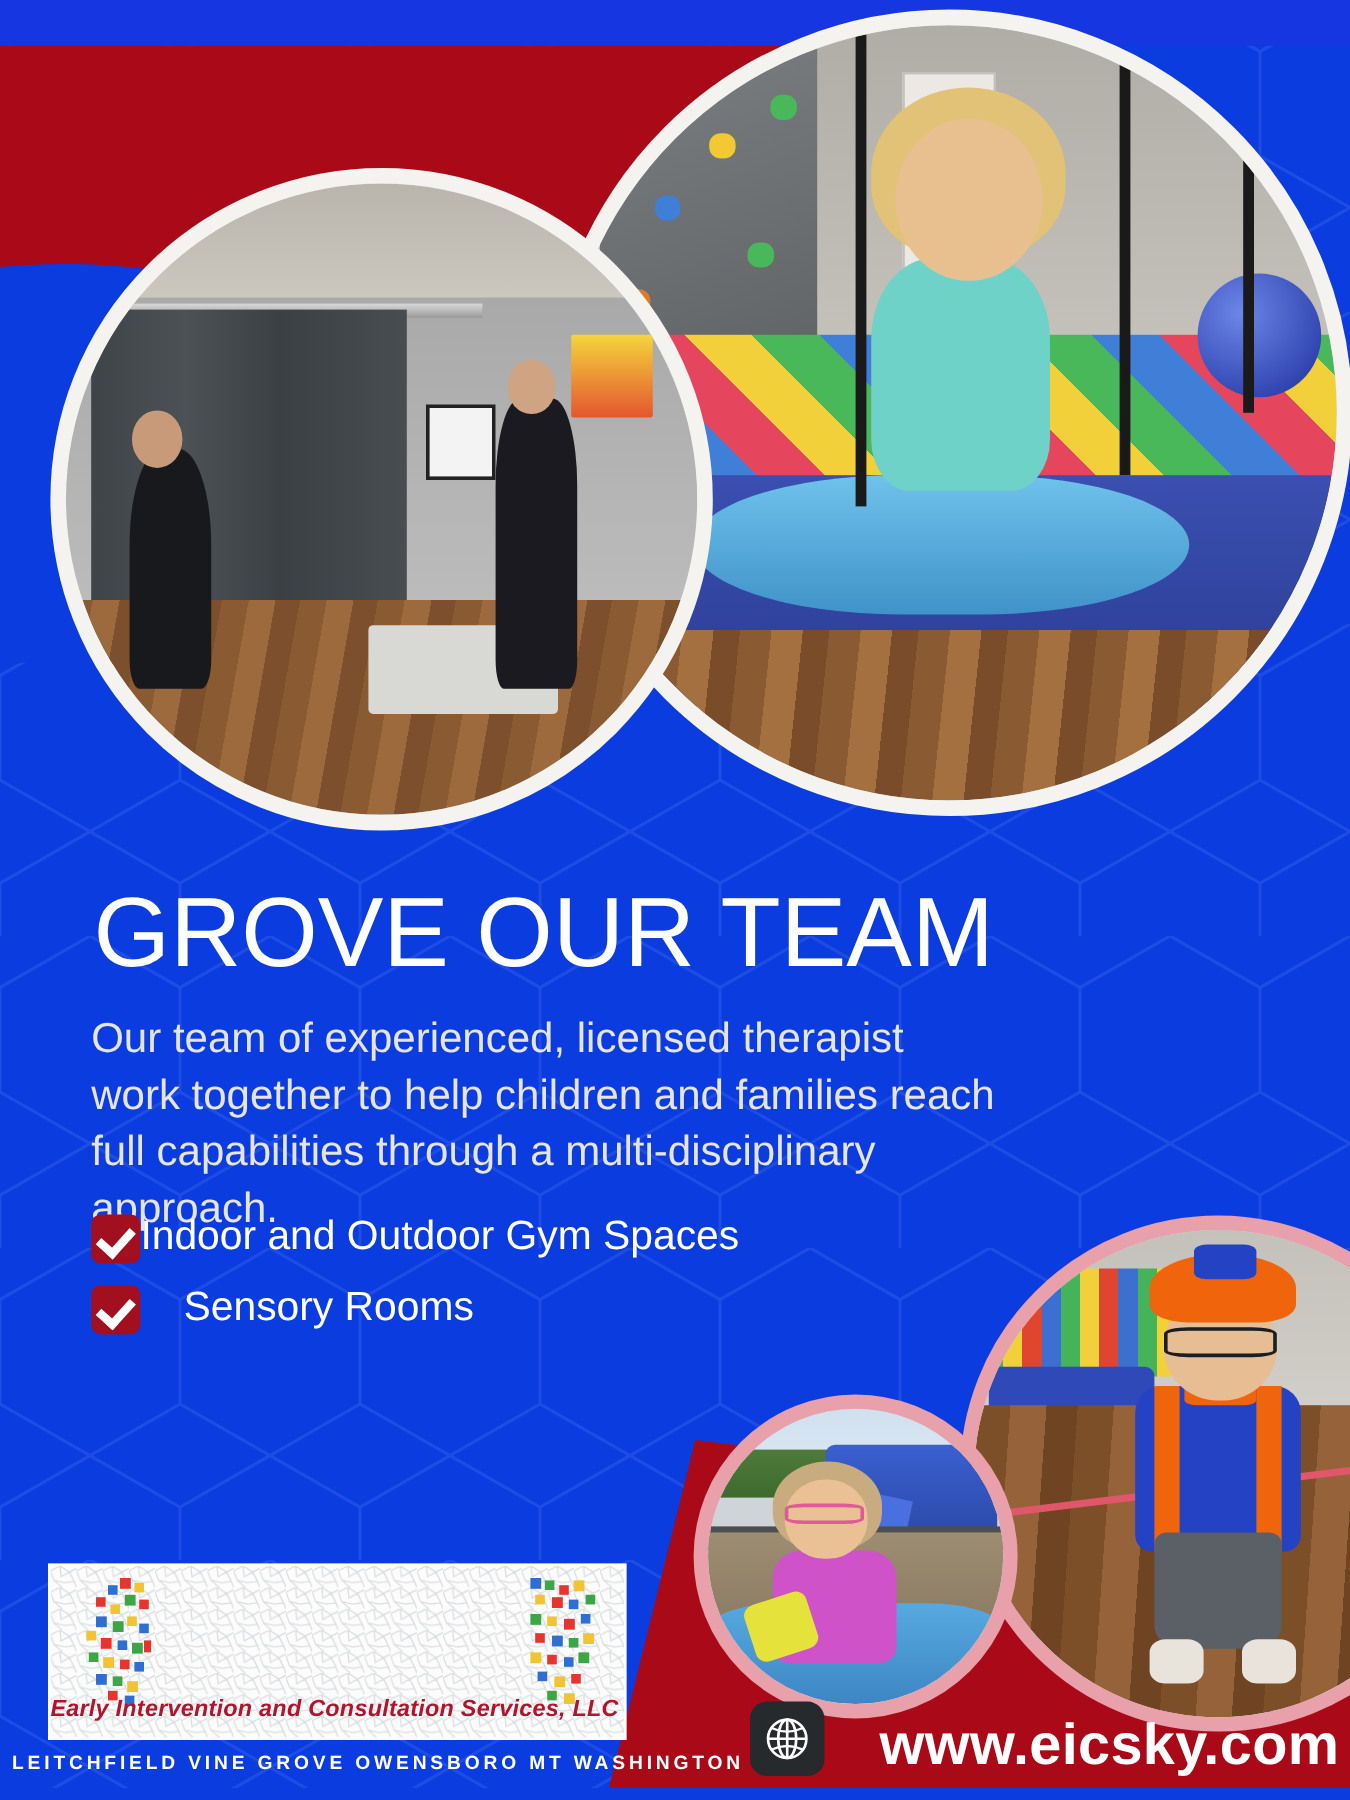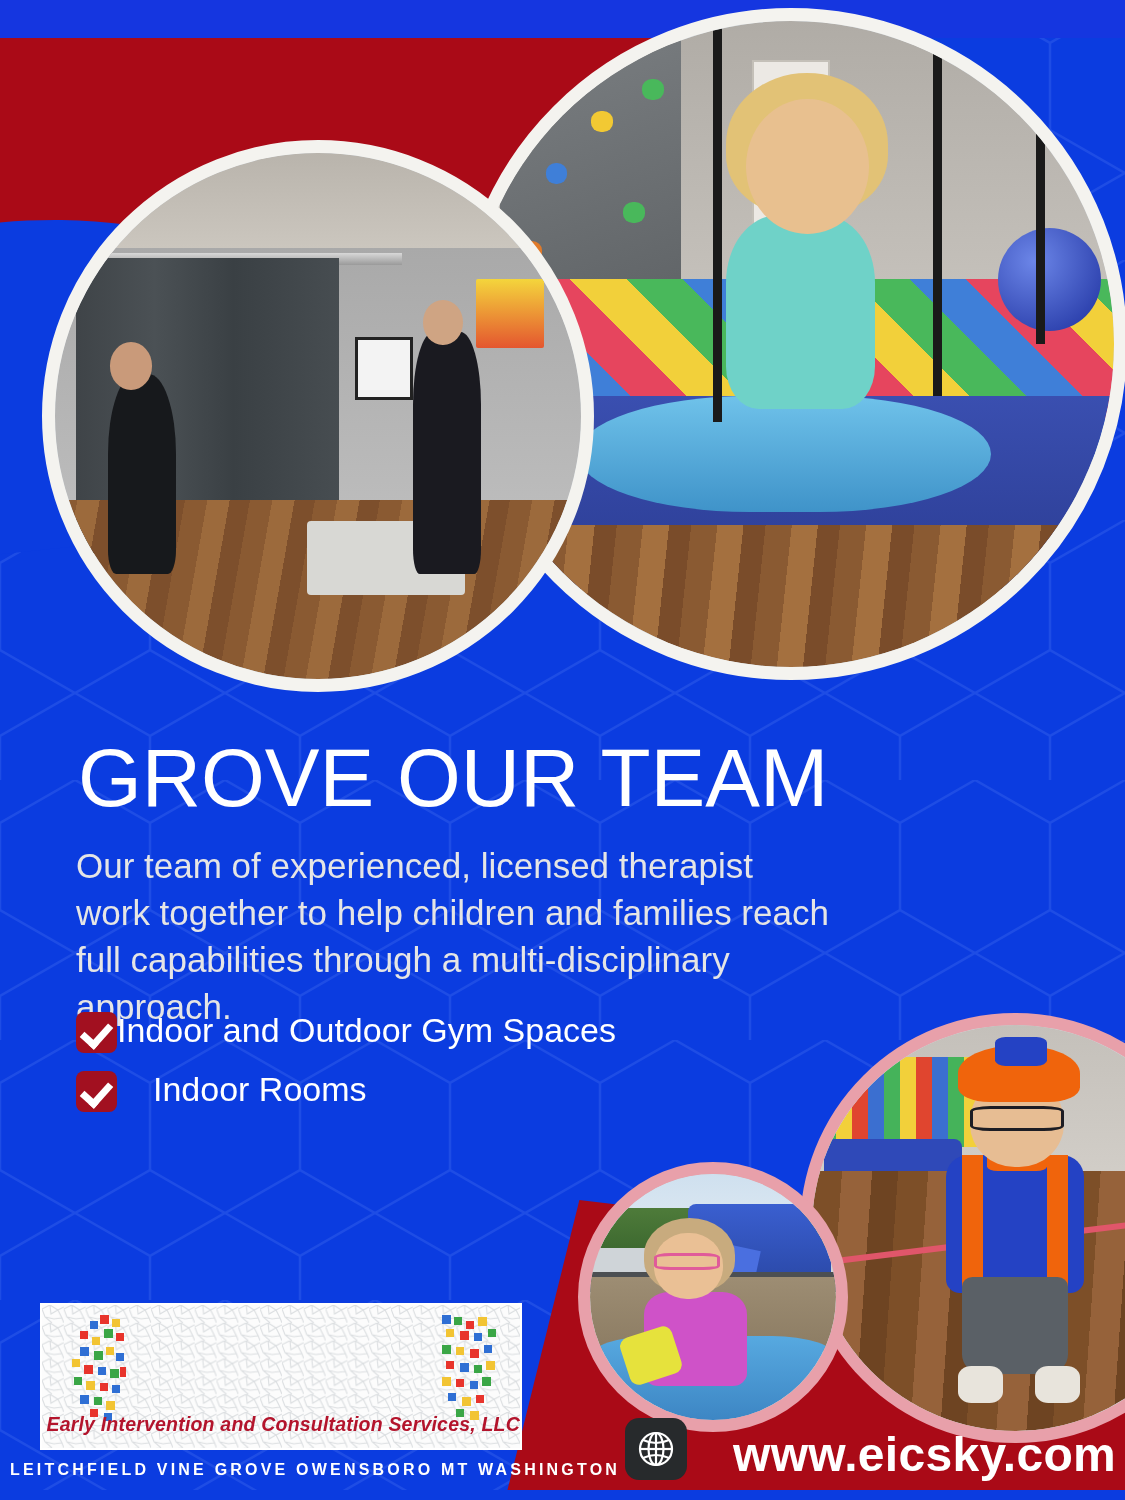--- a/index.html
+++ b/index.html
@@ -309,21 +309,21 @@
     font-weight: bold;
     font-style: italic;
     color: #1B4EE8;
     letter-spacing: 5px;
     text-shadow: 3px 3px 0 #123CB6;
     line-height: 1.18;
   }
   .logo-tagline {
     position: absolute;
     left: 0; right: 0; bottom: 12px;
-    text-align: right;
+    text-align: left;
     color: #B3142C;
     font-size: 19.5px;
     font-weight: bold;
     font-style: italic;
     letter-spacing: .2px;
   }
 
   .cities {
     position: absolute;
     left: 10px; top: 1461px;
@@ -480,21 +480,21 @@
       <span class="checkbox">
         <span class="tick"></span>
       </span>
       <span class="check-label">Indoor and Outdoor Gym Spaces</span>
     </div>
 
     <div class="check-row tight">
       <span class="checkbox">
         <span class="tick"></span>
       </span>
-      <span class="check-label">Indoor Rooms</span>
+      <span class="check-label">Sensory Rooms</span>
     </div>
 
 
   </div>
 
   <div class="logo-box">
     <svg class="logo-crackle" viewBox="0 0 482 147" preserveAspectRatio="none" aria-hidden="true">
       <defs>
         <pattern id="crack" width="22" height="18" patternUnits="userSpaceOnUse">
           <path d="M0 4 L8 0 L16 5 L22 2 M0 4 L3 12 L10 18 M8 0 L9 9 L16 5

